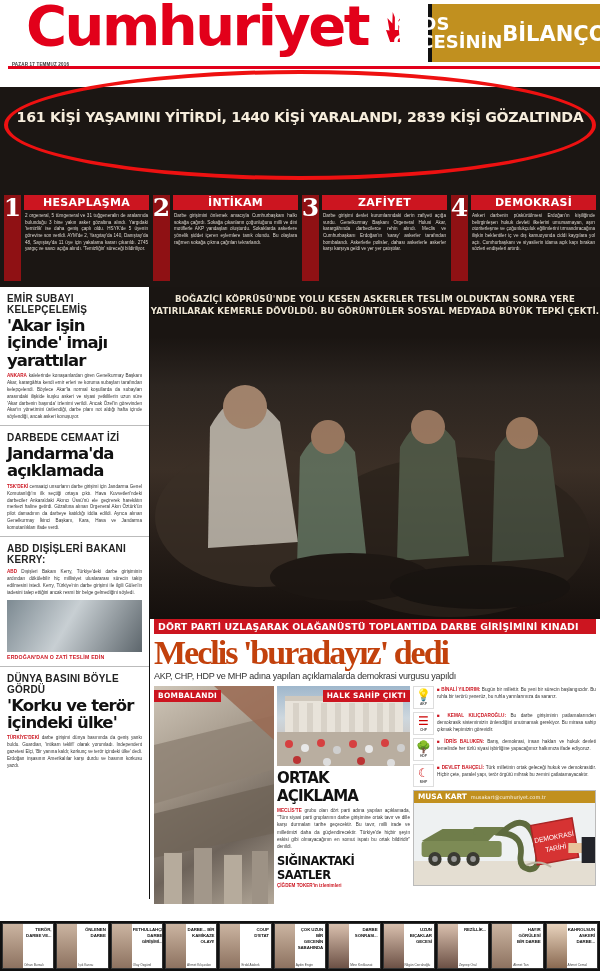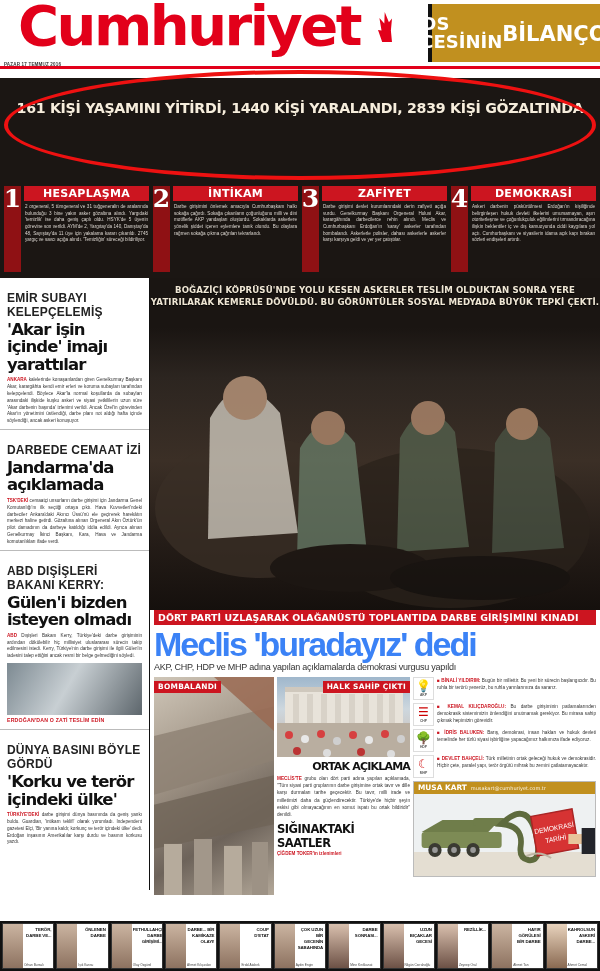--- a/index.html
+++ b/index.html
@@ -6,21 +6,21 @@
   body {
     width: 600px; height: 971px;
     font-family: "Liberation Sans", sans-serif;
     background: #ffffff;
     overflow: hidden;
     position: relative;
   }
   .page { width: 600px; height: 971px; position: relative; background:#fff; }
 
   
-  .masthead { position: relative; height: 78px; background: #fff; overflow:hidden; }
+  .masthead { position: relative; height: 87px; background: #fff; overflow:hidden;margin-left:8px; }
   .logo {
     position: absolute; left: 18px; top: -2px;
     font-family: "DejaVu Sans", sans-serif;
     font-weight: 700; font-size: 56px; letter-spacing: -2.5px;
     color: #e2001a; line-height: 1;
   }
   .flame {
     position:absolute; left:378px; top:12px; width:14px; height:30px;
     background:#e2001a;
     clip-path: polygon(30% 100%, 0 60%, 25% 62%, 10% 20%, 45% 38%, 48% 0, 78% 34%, 100% 22%, 92% 62%, 100% 100%);
@@ -82,22 +82,22 @@
   }
 
   
   .body-wrap { display:flex; height:612px; }
   .leftcol { width:150px; background:#fff; border-right:1px solid #111; }
   .rightcol { flex:1; position:relative; }
 
   
   .lart { padding:6px 7px 4px 7px; border-bottom:1px solid #bbb; }
   .lkick {
-    font-size:12px; font-weight:700; color:#222; letter-spacing:.2px;
-    text-transform:uppercase; margin-bottom:2px;margin-top:7px;
+    font-size:10px; font-weight:700; color:#222; letter-spacing:.2px;
+    text-transform:uppercase; margin-bottom:2px;
   }
   .lhead {
     font-family:"DejaVu Sans", sans-serif; font-weight:700;
     font-size:16.5px; line-height:1.05; letter-spacing:-0.9px; color:#111;
   }
   .lbody { font-size:4.6px; line-height:1.5; text-align:justify; color:#333; margin-top:4px; }
   .lbody .lead { color:#cc1520; font-weight:700; }
   .lphoto { width:100%; height:52px; margin-top:3px; position:relative; overflow:hidden; }
 
   
@@ -114,22 +114,22 @@
   }
 
   
   .meclis { background:#fff; padding:0 4px; }
   .meclis-strip {
     background:#cc1520; color:#fff; font-family:"DejaVu Sans", sans-serif;
     font-weight:700; font-size:9.4px; letter-spacing:.1px;
     padding:2px 4px; white-space:nowrap;
   }
   .meclis-head {
-    font-family:Liberation Sans, sans-serif; font-weight:700;
-    font-size:34px; letter-spacing:-2px; line-height:1.06; color:#3b82f6;
+    font-family:Liberation Serif, serif; font-weight:700;
+    font-size:34px; letter-spacing:-2px; line-height:1.06; color:#c2410c;
     margin-top:1px; white-space:nowrap;
   }
   .meclis-sub {
     font-size:9px; color:#333; letter-spacing:-0.25px; line-height:1.1;
     margin-top:1px; white-space:nowrap; font-family:"Liberation Sans", sans-serif;
   }
 
   
   .lower { display:flex; gap:3px; padding:4px 4px 0 4px; height:222px; }
   .lw-a { width:120px; }
@@ -140,21 +140,21 @@
   .ptag {
     position:absolute; top:4px; background:#cc1520; color:#fff;
     font-family:"DejaVu Sans", sans-serif; font-weight:700; font-size:7.4px;
     padding:1.5px 4px; letter-spacing:.3px; z-index:3;
   }
   .ptag.left { left:0; }
   .ptag.right { right:0; }
 
   .ortak-head {
     font-family:"DejaVu Sans", sans-serif; font-weight:700;
-    font-size:11px; letter-spacing:-0.8px; color:#111; margin-top:3px;text-align:right;
+    font-size:15px; letter-spacing:-0.8px; color:#111; margin-top:3px;
   }
   .ortak-body { font-size:4.7px; line-height:1.55; text-align:justify; color:#333; margin-top:2px;}
   .ortak-body .lead { color:#cc1520; font-weight:700; }
   .sig-head {
     font-family:"DejaVu Sans", sans-serif; font-weight:700;
     font-size:11.5px; letter-spacing:-0.5px; color:#111; margin-top:3px;
   }
   .sig-by { font-size:4.6px; color:#cc1520; font-weight:700; margin-top:1px; }
 
   
@@ -263,21 +263,20 @@
       </div>
 
       <div class="lart">
         <div class="lkick">DARBEDE CEMAAT İZİ</div>
         <div class="lhead">Jandarma'da açıklamada</div>
         <div class="lbody"><span class="lead">TSK'DEKİ</span><span> cemaatçi unsurların darbe girişimi için Jandarma Genel Komutanlığı'nı ilk seçtiği ortaya çıktı. Hava Kuvvetleri'ndeki darbeciler Ankara'daki Akıncı Üssü'nü ele geçirerek harekâtın merkezi haline getirdi. Gözaltına alınan Orgeneral Akın Öztürk'ün pilot damadının da darbeye katıldığı iddia edildi. Ayrıca alınan Genelkurmay İkinci Başkanı, Kara, Hava ve Jandarma komutanlıkları ifade verdi.</span></div>
       </div>
 
       <div class="lart">
         <div class="lkick">ABD DIŞİŞLERİ BAKANI KERRY:</div>
-        <div class="lhead">Gülen'i bizden isteyen olmadı</div>
         <div class="lbody"><span class="lead">ABD</span><span> Dışişleri Bakanı Kerry, Türkiye'deki darbe girişiminin ardından dökülebilir hiç millisiyet uluslararası sürecin takip edilmesini istedi. Kerry, Türkiye'nin darbe girişimi ile ilgili Gülen'in iadesini talep ettiğini ancak resmi bir belge gelmediğini söyledi.</span></div>
         <div class="lphoto" style="background:linear-gradient(120deg,#7d8a92,#c8cfd3 45%,#5d666c);"></div>
         <div class="lkick" style="margin-top:2px;font-size:5.2px;color:#cc1520;">ERDOĞAN'DAN O ZATİ TESLİM EDİN</div>
       </div>
 
       <div class="lart" style="border-bottom:none;">
         <div class="lkick">DÜNYA BASINI BÖYLE GÖRDÜ</div>
         <div class="lhead">'Korku ve terör içindeki ülke'</div>
         <div class="lbody"><span class="lead">TÜRKİYE'DEKİ</span><span> darbe girişimi dünya basınında da geniş yankı buldu. Guardian, 'intikam teklifi' olarak yorumladı. Independent gazetesi Elçi, 'Bir yanına kaldı; korkunç ve terör içindeki ülke' dedi. Erdoğan inşasının Amerikalılar karşı durdu ve basının korkusu yazdı.</span></div>
       </div>

